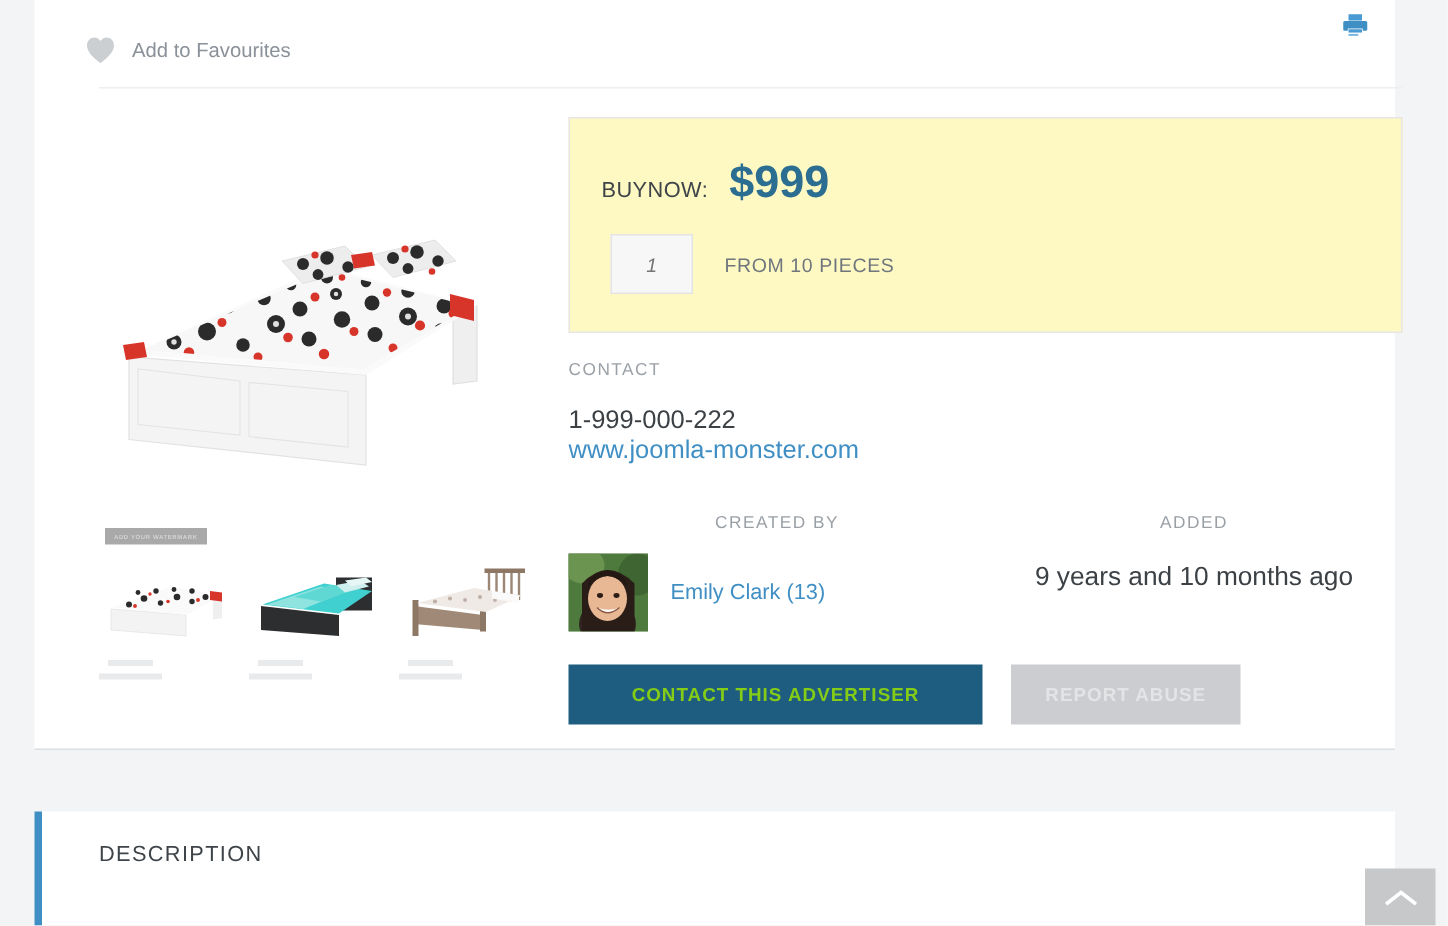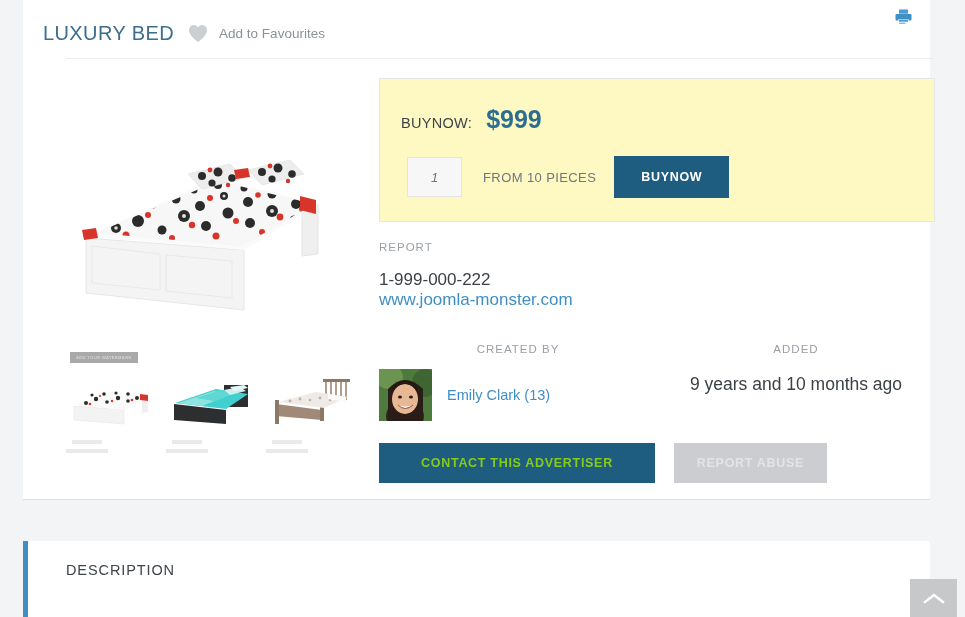--- a/index.html
+++ b/index.html
@@ -108,21 +108,21 @@
   .price-row {
     position: absolute;
     left: 21px; top: 26px;
     display: flex; align-items: baseline;
   }
   .price-label {
     font-size: 14.5px; color: #3f4449; letter-spacing: .3px;
   }
   .price-value {
     margin-left: 14px;
-    font-size: 25px; font-weight: bold; color: #2c6e91;
+    font-size: 30px; font-weight: bold; color: #2c6e91;
   }
   .buy-row {
     position: absolute;
     left: 27px; top: 77px;
     display: flex; align-items: center;
   }
   .qty-input {
     width: 55px; height: 40px;
     border: 1px solid #e4e4e4;
     background: #f7f7f7;
@@ -242,21 +242,20 @@
   }
 </style>
 </head>
 <body>
 
 <div class="page">
 
   <div class="main-card">
 
     <div class="header-row">
-      <span class="title">LUXURY BED</span>
 
       <span class="heart-icon">
         <svg width="20" height="19" viewBox="0 0 20 19">
           <path d="M10 18 C10 18 1 12.2 1 6.3 C1 3.2 3.2 1 5.9 1 C7.7 1 9.2 2 10 3.4 C10.8 2 12.3 1 14.1 1 C16.8 1 19 3.2 19 6.3 C19 12.2 10 18 10 18 Z" fill="#cccfd2"></path>
         </svg>
       </span>
 
       <span class="fav-label">Add to Favourites</span>
     </div>
 
@@ -467,26 +466,25 @@
     <div class="right-col">
 
       <div class="price-box">
         <div class="price-row">
           <span class="price-label">BUYNOW:</span>
           <span class="price-value">$999</span>
         </div>
         <div class="buy-row">
           <input class="qty-input" type="text" placeholder="1" style="">
           <span class="pieces-label">FROM 10 PIECES</span>
-          <button class="buynow-btn">BUYNOW</button>
         </div>
       </div>
 
       <div class="contact-block">
-        <div class="section-label">REPORT</div>
+        <div class="section-label">CONTACT</div>
         <div class="phone">1-999-000-222</div>
         <a class="website" href="#">www.joomla-monster.com</a>
       </div>
 
       <div class="meta-row">
         <div class="meta-created">
           <div class="section-label">CREATED BY</div>
           <div class="author-row">
             <div class="avatar">
               <svg width="53" height="52" viewBox="0 0 53 52">

